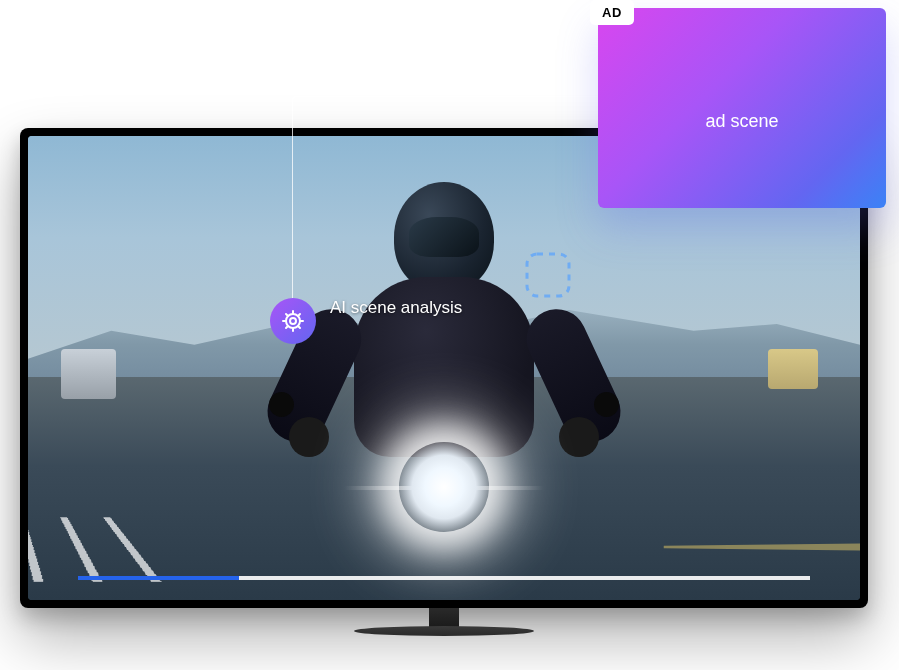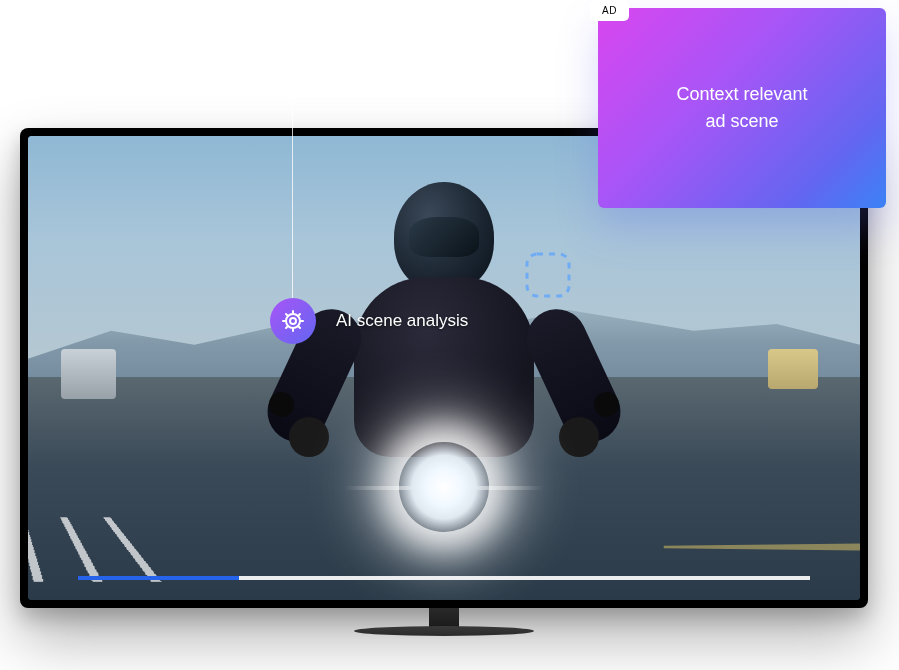--- a/index.html
+++ b/index.html
@@ -299,22 +299,21 @@
       height: 214px;
       pointer-events: none;
     }
 
     
     .analysis-badge {
       position: absolute;
       left: 270px;
       top: 298px;
       display: flex;
-      align-items: center;
-      gap: 20px;
+      gap: 14px;
     }
 
     .badge-icon {
       width: 46px;
       height: 46px;
       border-radius: 50%;
       background: linear-gradient(135deg, #a855f7 0%, #6366f1 100%);
       display: flex;
       align-items: center;
       justify-content: center;
@@ -339,22 +338,22 @@
       box-shadow: 0 20px 40px rgba(99,102,241,0.25);
     }
 
     .ad-label {
       position: absolute;
       top: -8px;
       left: -8px;
       background: #fff;
       padding: 5px 12px;
       border-radius: 5px;
-      font-weight: 400;
-      font-size: 10px;
+      font-weight: 700;
+      font-size: 13px;
       letter-spacing: 0.5px;
       color: #000;
     }
 
     .ad-text {
       position: absolute;
       top: 50%;
       left: 50%;
       transform: translate(-50%, -50%);
       color: #fff;
@@ -429,16 +428,16 @@
       <path d="M12 2 L12 5 M12 19 L12 22 M2 12 L5 12 M19 12 L22 12"></path>
       <path d="M5 5 L7 7 M17 17 L19 19 M19 5 L17 7 M7 17 L5 19"></path>
     </svg>
   </div>
   <div class="badge-text">AI scene analysis</div>
 </div>
 
 <div class="ad-card">
   <div class="ad-label">AD</div>
   <div class="ad-text">
-    <span>Context relevant</span><br>
+    <br>
     <span>ad scene</span>
   </div>
 </div>
 
 </body></html>

